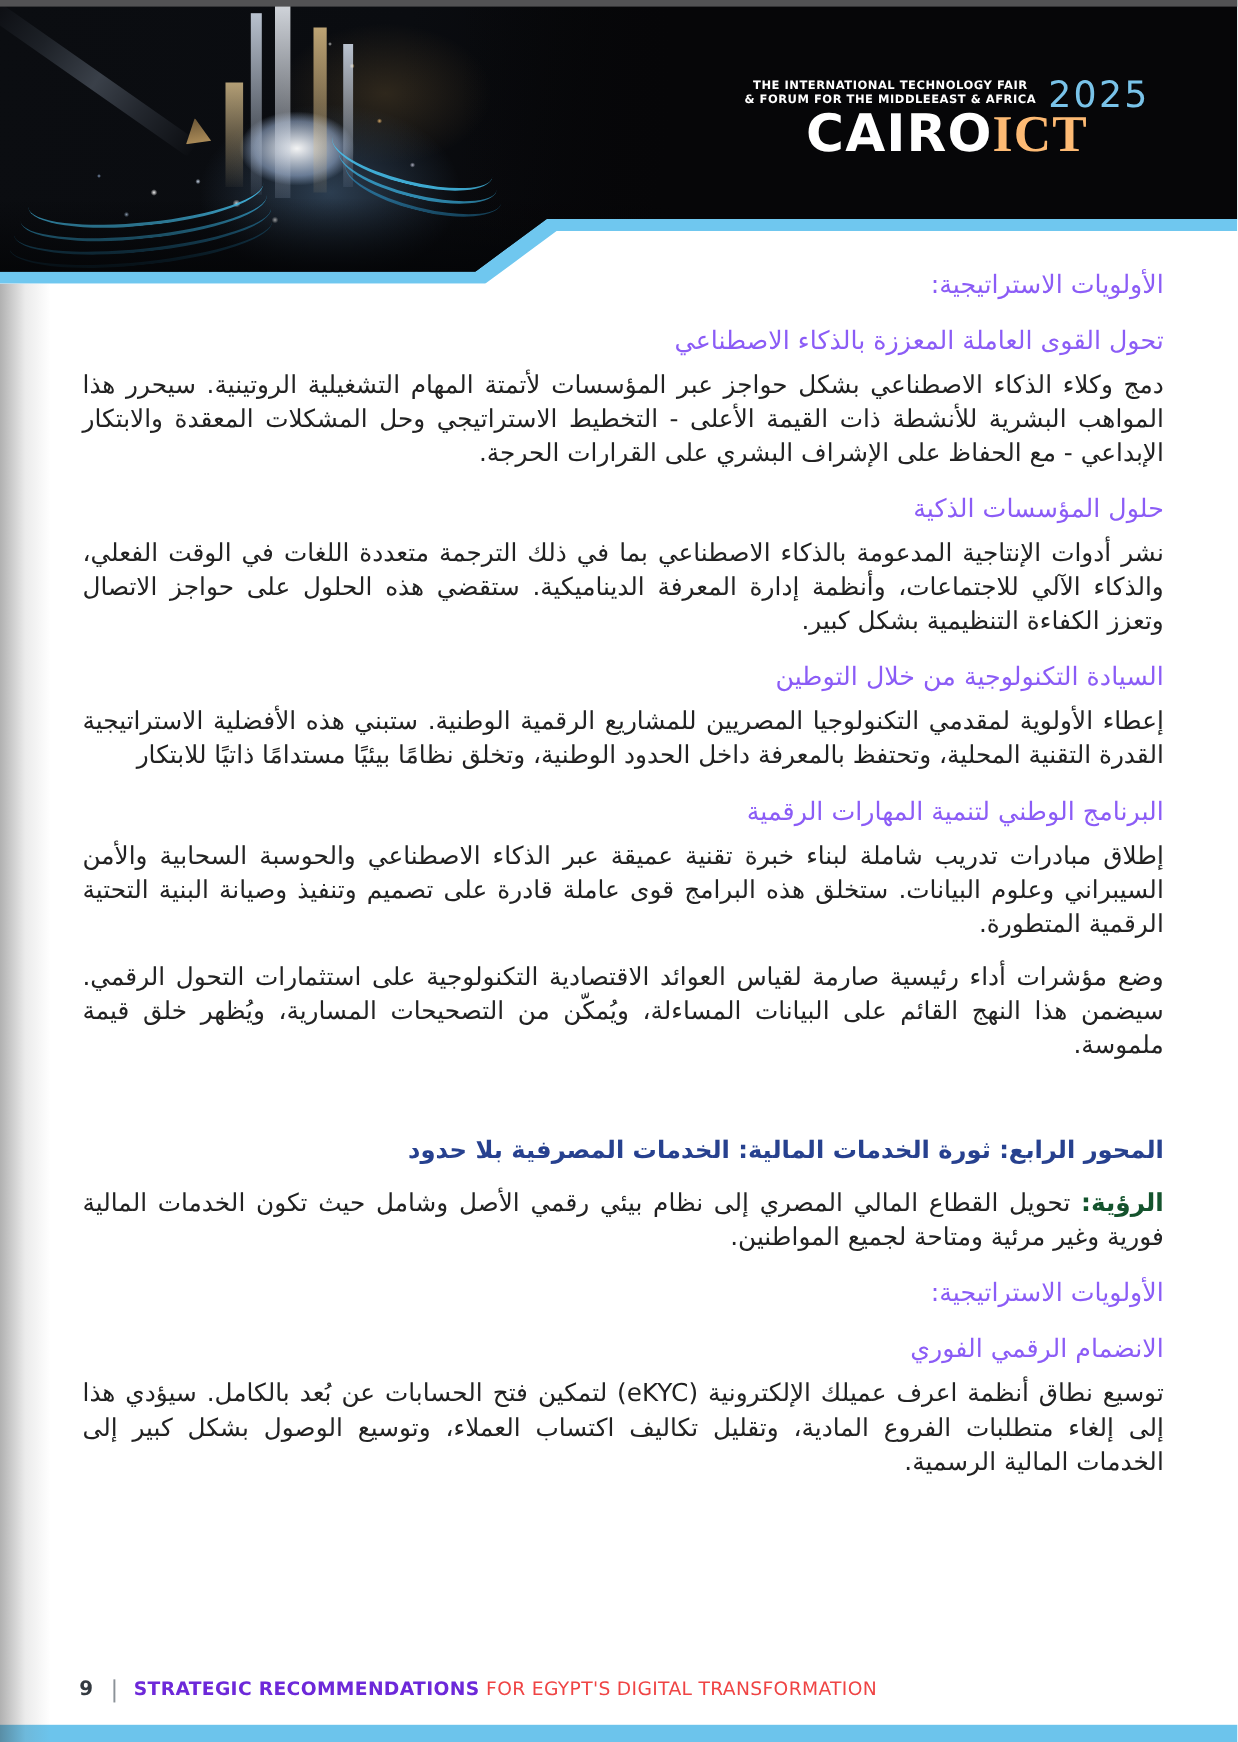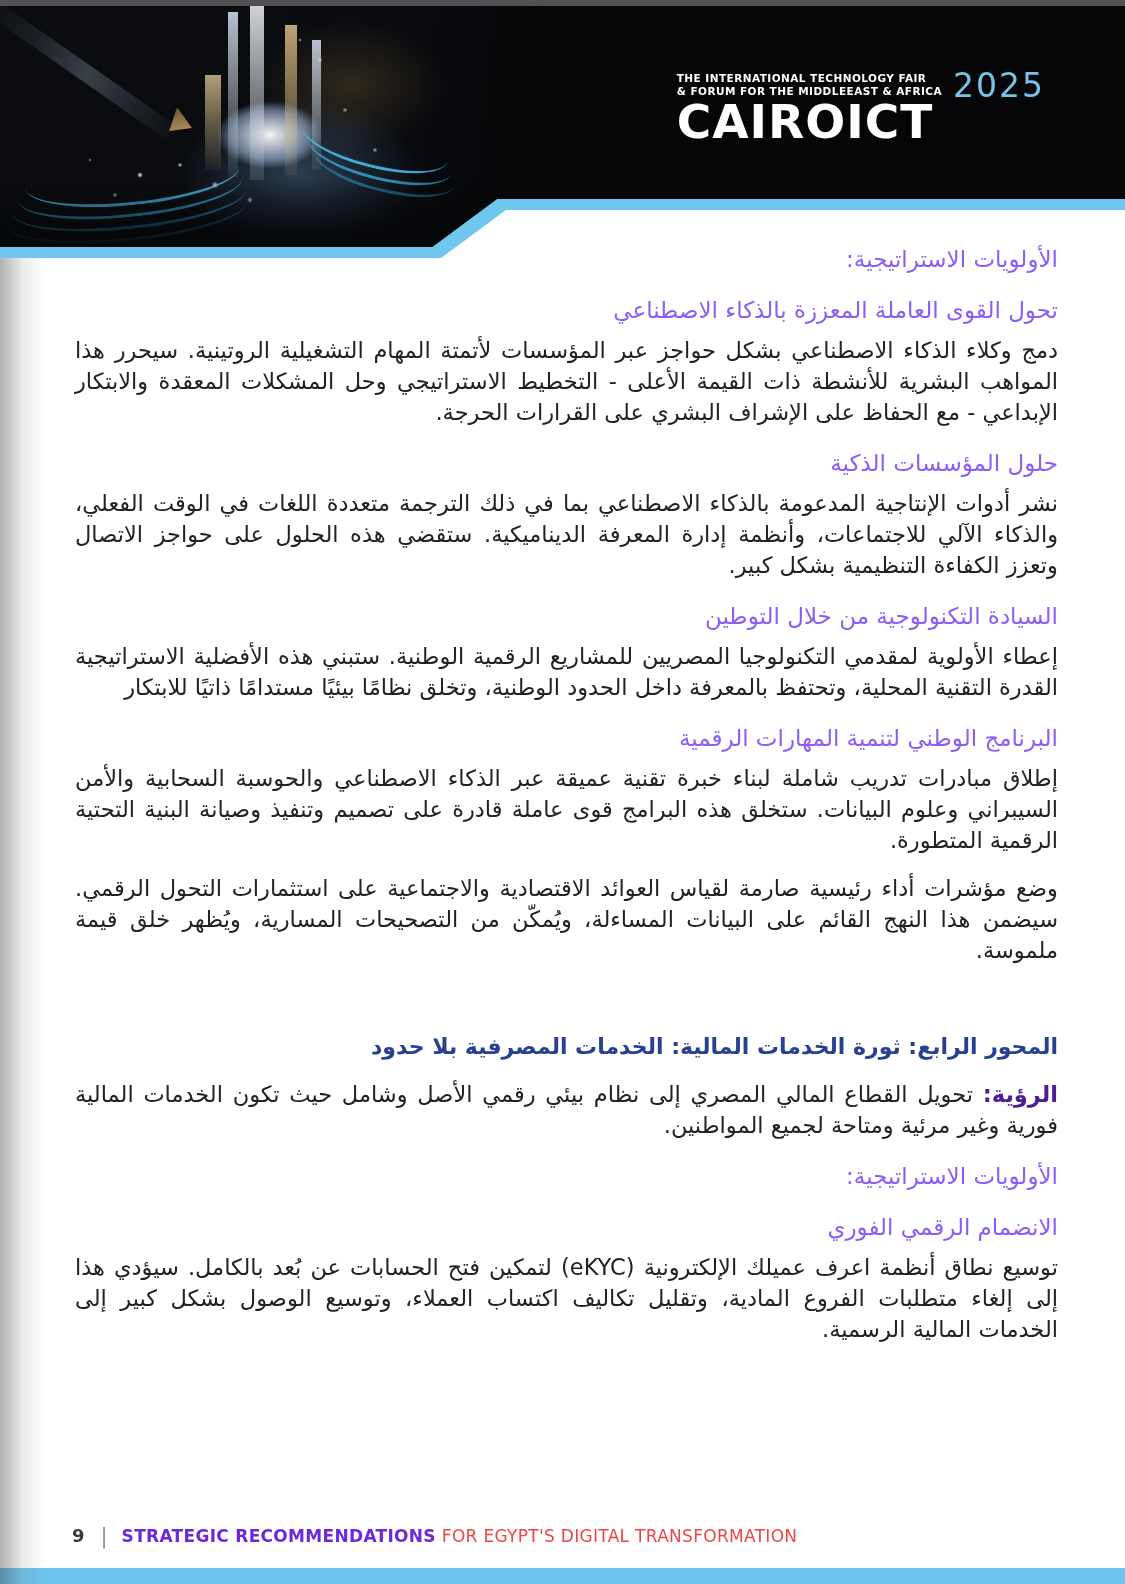--- a/index.html
+++ b/index.html
@@ -5,21 +5,21 @@
   * { box-sizing: border-box; margin: 0; padding: 0; }
   html,body { width:1125px; height:1584px; }
   body {
     position: relative;
     overflow: hidden;
     background: #ffffff;
     font-family: "DejaVu Sans", "Liberation Sans", sans-serif;
   }
 
   
-  .hero { position: relative; width:1125px; height:258px; background:#fff; z-index:2; }
+  .hero { position: relative; width:1125px; height:258px; background:#fff; z-index:2;text-align:center; }
   .hero-blue {
     position:absolute; inset:0; background:#6fc7ef;
     clip-path: polygon(0 0,1125px 0,1125px 210px,506px 210px,441px 258px,0 258px);
   }
   .hero-black {
     position:absolute; inset:0; background:#060608; overflow:hidden;
     clip-path: polygon(0 0,1125px 0,1125px 199px,497px 199px,432px 247px,0 247px);
   }
   .hero-topstrip { position:absolute; top:0; left:0; right:0; height:6px; background:#525254; z-index:6; }
 
@@ -67,30 +67,30 @@
     background:
       linear-gradient(to right, transparent 65%, #060608 96%),
       linear-gradient(to bottom, transparent 72%, rgba(4,5,7,.85) 97%); }
 
   
   .logo { position:absolute; top:72px; right:80px; z-index:7; }
   .logo-row1 { display:flex; align-items:flex-start; gap:11px; }
   .tagline { font-size:10.5px; font-weight:700; color:#ffffff; letter-spacing:.45px; line-height:12.5px; }
   .year { font-size:33px; font-weight:400; color:#79c3e9; letter-spacing:2px; line-height:27px; }
   .logo-row2 { font-size:47px; font-weight:800; line-height:44px; letter-spacing:1px; color:#ffffff; margin-top:1px; white-space:nowrap; }
-  .logo-ict { color:#ffffff; }
+  .logo-ict { color:#fdba74;font-family:Liberation Serif, serif; }
 
   
   .page-curl { position:absolute; left:0; top:258px; bottom:0; width:46px; z-index:4; pointer-events:none;
     background:linear-gradient(to right, rgba(60,60,60,.40), rgba(120,120,120,.15) 50%, rgba(255,255,255,0)); }
 
   main { position:relative; z-index:3; direction:rtl; padding:0 67px 0 75px; margin-top:-34px; }
   .heading { font-size:23px; font-weight:400; line-height:32px; margin:19px 0 9px; color:#8b5cf6; }
   .paragraph { font-size:22.5px; line-height:31px; margin:0 0 17px; color:#222; text-align:justify; }
-  .paragraph b { color:#4c1d95; }
+  .paragraph b { color:#14532d; }
   .axis-heading { font-size:22px; font-weight:700; line-height:40px; margin:61px 0 12px; color:#27418f; }
 
   
   .footer { position:absolute; top:1525px; left:72px; z-index:5; display:flex; align-items:center; font-size:17px; }
   .fnum  { font-weight:700; font-size:18px; color:#333a40; }
   .fsep  { color:#8b9298; font-weight:400; font-size:21px; margin:0 14px 0 16px; line-height:20px; }
   .fbold { font-weight:700; letter-spacing:.3px; color:#6d28d9; margin-right:6px; }
   .flight{ color:#ef4444; letter-spacing:.3px; }
   .bottom-bar { position:absolute; left:0; right:0; bottom:0; height:16px; background:#6cc4ec; z-index:3; }
 </style>
@@ -140,21 +140,21 @@
 <main>
     <h2 class="heading">الأولويات الاستراتيجية:</h2>
     <h2 class="heading">تحول القوى العاملة المعززة بالذكاء الاصطناعي</h2>
     <p class="paragraph">دمج وكلاء الذكاء الاصطناعي بشكل حواجز عبر المؤسسات لأتمتة المهام التشغيلية الروتينية. سيحرر هذا المواهب البشرية للأنشطة ذات القيمة الأعلى - التخطيط الاستراتيجي وحل المشكلات المعقدة والابتكار الإبداعي - مع الحفاظ على الإشراف البشري على القرارات الحرجة.</p>
     <h2 class="heading">حلول المؤسسات الذكية</h2>
     <p class="paragraph">نشر أدوات الإنتاجية المدعومة بالذكاء الاصطناعي بما في ذلك الترجمة متعددة اللغات في الوقت الفعلي، والذكاء الآلي للاجتماعات، وأنظمة إدارة المعرفة الديناميكية. ستقضي هذه الحلول على حواجز الاتصال وتعزز الكفاءة التنظيمية بشكل كبير.</p>
     <h2 class="heading">السيادة التكنولوجية من خلال التوطين</h2>
     <p class="paragraph">إعطاء الأولوية لمقدمي التكنولوجيا المصريين للمشاريع الرقمية الوطنية. ستبني هذه الأفضلية الاستراتيجية القدرة التقنية المحلية، وتحتفظ بالمعرفة داخل الحدود الوطنية، وتخلق نظامًا بيئيًا مستدامًا ذاتيًا للابتكار</p>
     <h2 class="heading">البرنامج الوطني لتنمية المهارات الرقمية</h2>
     <p class="paragraph">إطلاق مبادرات تدريب شاملة لبناء خبرة تقنية عميقة عبر الذكاء الاصطناعي والحوسبة السحابية والأمن السيبراني وعلوم البيانات. ستخلق هذه البرامج قوى عاملة قادرة على تصميم وتنفيذ وصيانة البنية التحتية الرقمية المتطورة.</p>
-    <p class="paragraph">وضع مؤشرات أداء رئيسية صارمة لقياس العوائد الاقتصادية والاجتماعية على استثمارات التحول الرقمي. سيضمن هذا النهج القائم على البيانات المساءلة، ويُمكّن من التصحيحات المسارية، ويُظهر خلق قيمة ملموسة.</p>
+    <p class="paragraph">وضع مؤشرات أداء رئيسية صارمة لقياس العوائد الاقتصادية التكنولوجية على استثمارات التحول الرقمي. سيضمن هذا النهج القائم على البيانات المساءلة، ويُمكّن من التصحيحات المسارية، ويُظهر خلق قيمة ملموسة.</p>
     <h2 class="axis-heading">المحور الرابع: ثورة الخدمات المالية: الخدمات المصرفية بلا حدود</h2>
     <p class="paragraph"><b>الرؤية:</b> تحويل القطاع المالي المصري إلى نظام بيئي رقمي الأصل وشامل حيث تكون الخدمات المالية فورية وغير مرئية ومتاحة لجميع المواطنين.</p>
     <h2 class="heading">الأولويات الاستراتيجية:</h2>
     <h2 class="heading">الانضمام الرقمي الفوري</h2>
     <p class="paragraph">توسيع نطاق أنظمة اعرف عميلك الإلكترونية (eKYC) لتمكين فتح الحسابات عن بُعد بالكامل. سيؤدي هذا إلى إلغاء متطلبات الفروع المادية، وتقليل تكاليف اكتساب العملاء، وتوسيع الوصول بشكل كبير إلى الخدمات المالية الرسمية.</p>
   </main>
 
 <footer class="footer">
   <span class="fnum">9</span>
   <span class="fsep">|</span>

